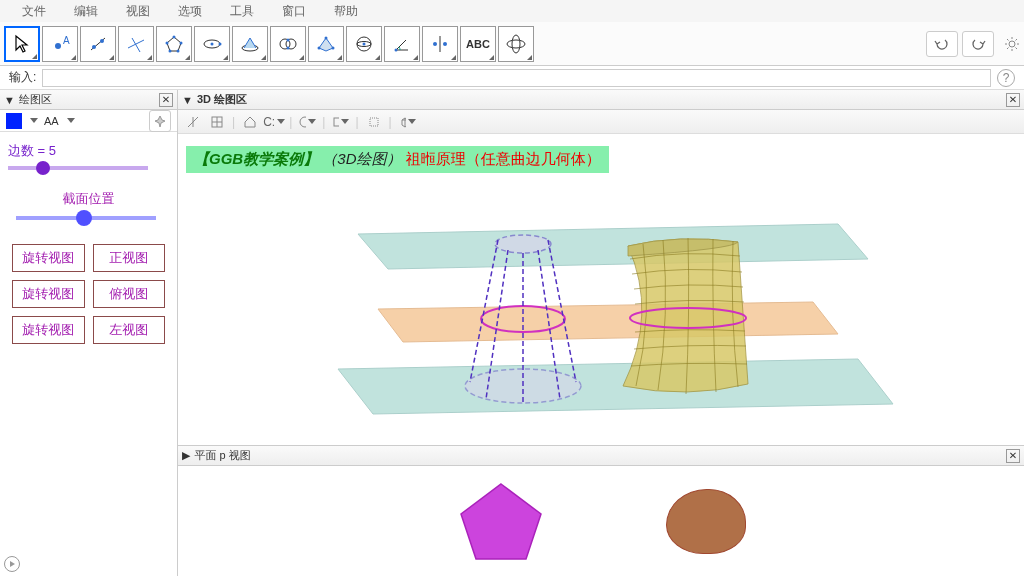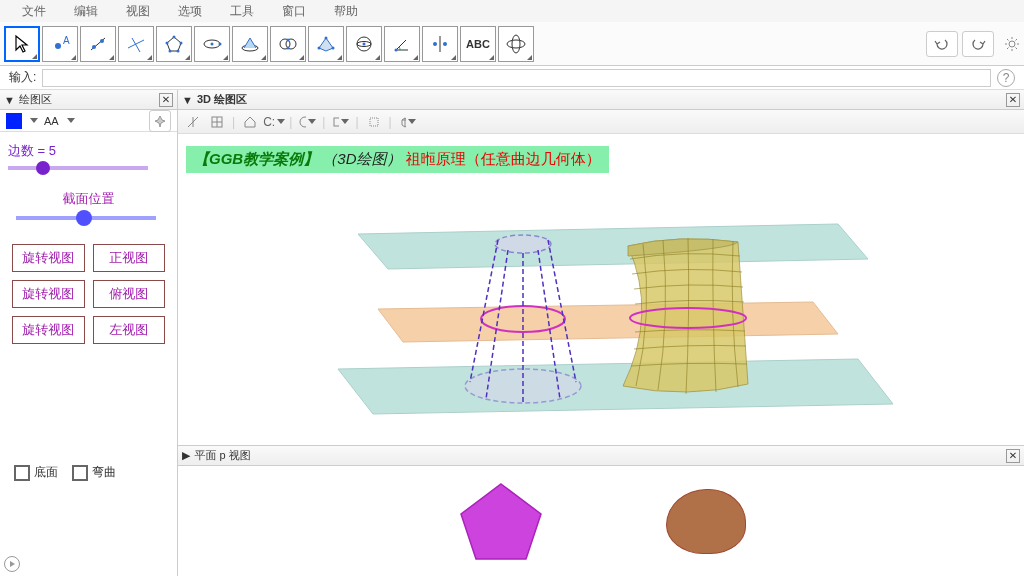--- a/index.html
+++ b/index.html
@@ -235,30 +235,20 @@
           <div class="slider2-thumb"></div>
         </div>
       <div class="btn-grid">
         <div class="cn-btn">旋转视图</div>
         <div class="cn-btn">正视图</div>
         <div class="cn-btn">旋转视图</div>
         <div class="cn-btn">俯视图</div>
         <div class="cn-btn">旋转视图</div>
         <div class="cn-btn">左视图</div>
       </div>
-      <div class="check-row">
-        <div class="check-item">
-            <div class="check-box"></div>
-            <span>底面</span>
-          </div>
-        <div class="check-item">
-            <div class="check-box"></div>
-            <span>弯曲</span>
-          </div>
-      </div>
       <div class="play-circle"></div>
     </div>
   </div>
 
   <div class="right-panel">
     <div class="panel-header">
       <span>▼</span>
       <b>3D 绘图区</b>
       <div class="close">✕</div>
     </div>

